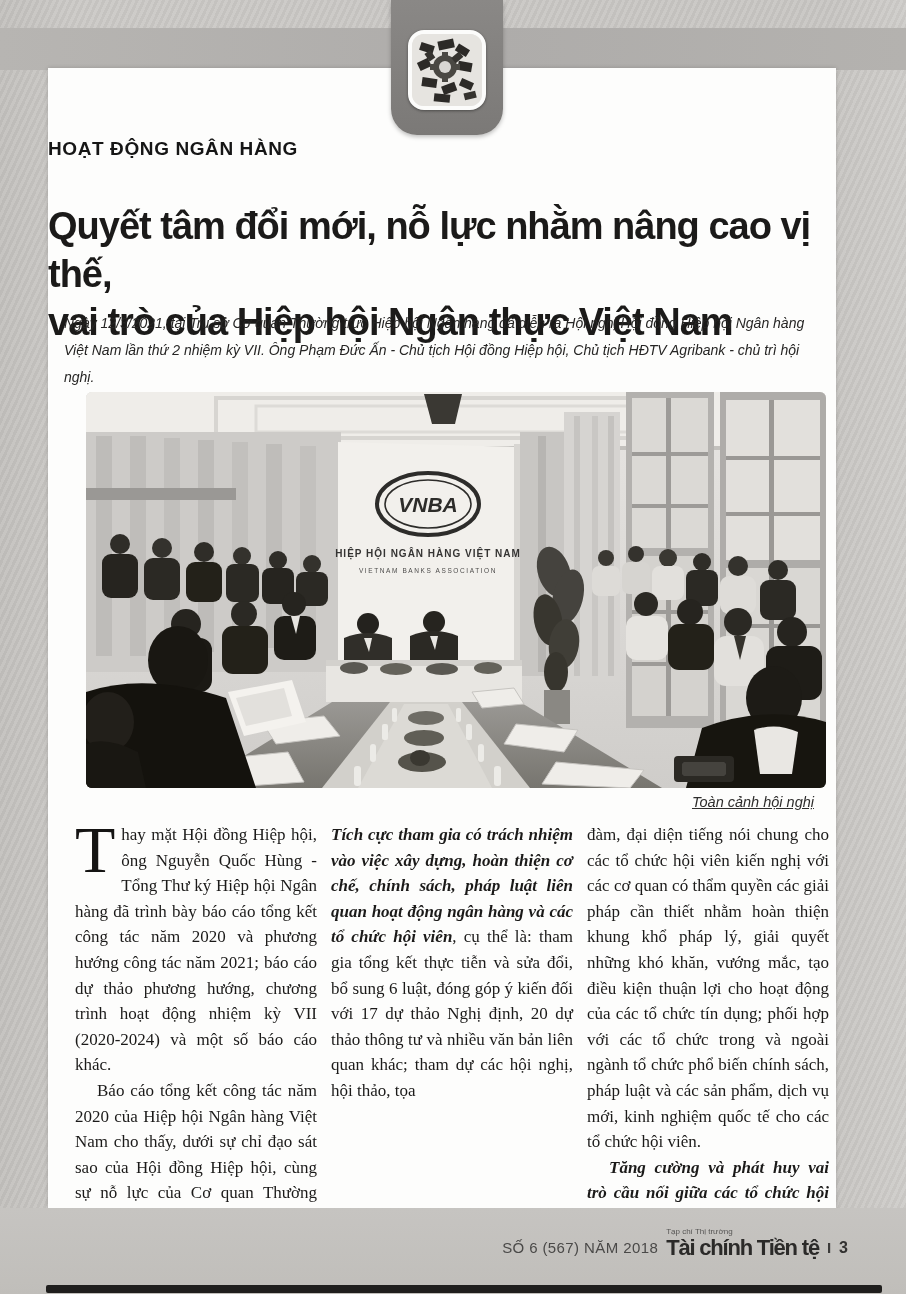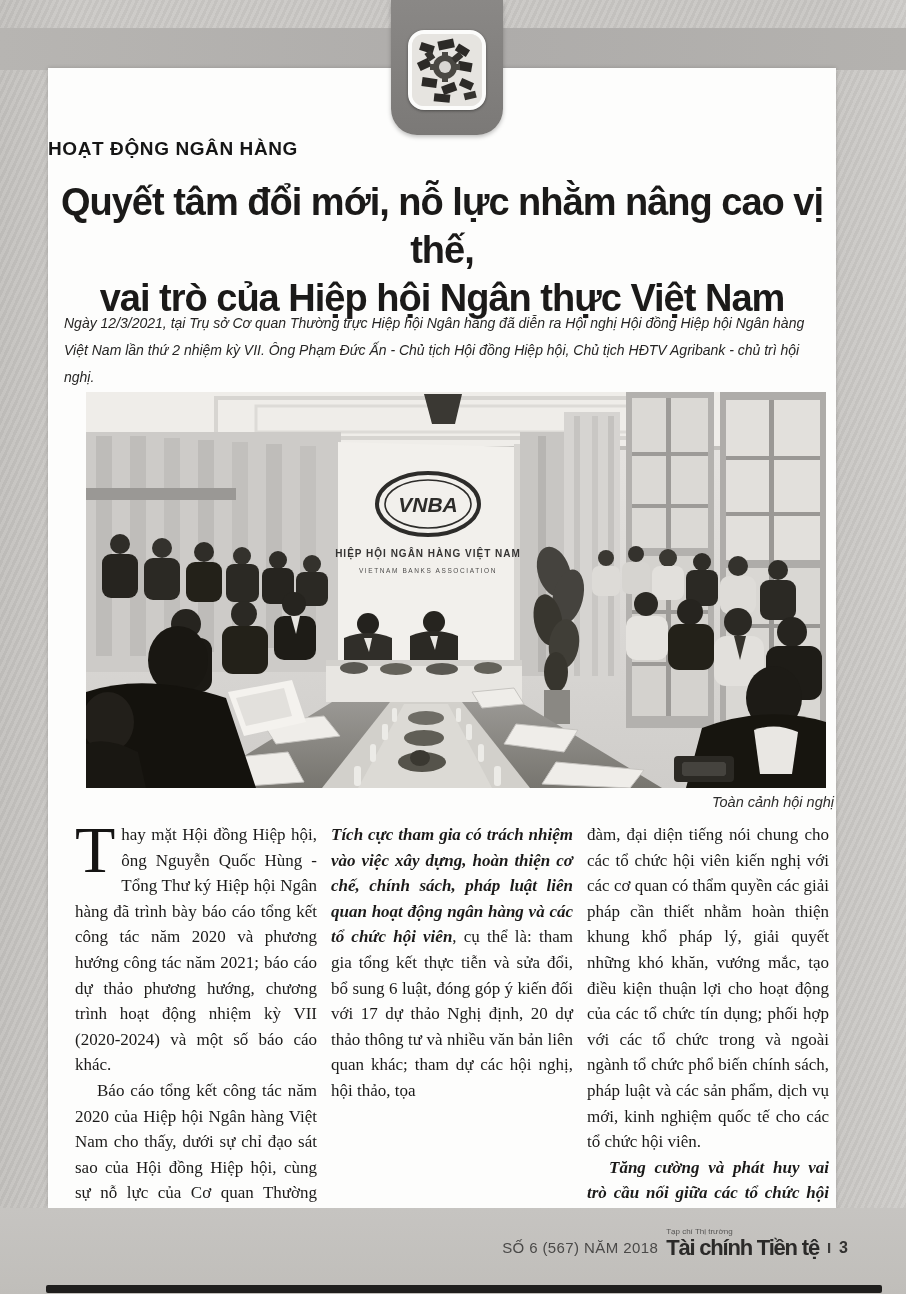--- a/index.html
+++ b/index.html
@@ -48,38 +48,38 @@
     box-shadow:0 1px 3px rgba(0,0,0,.4);
     overflow:hidden;
   }
   .section-label{
     position:absolute; left:48px; top:138px; width:788px;
     text-align:left; font-weight:700; font-size:19px; letter-spacing:.6px;
     color:#161616;
   }
   
   .headline{
-    position:absolute; left:48px; top:178px; width:788px;
-    text-align:center; font-weight:700; color:#1b1a19;
+    position:absolute; left:48px; top:202px; width:788px;
+    font-weight:700; color:#1b1a19;
     font-size:38px; line-height:48px; letter-spacing:-1px;
   }
   
   .lede{
     position:absolute; left:64px; top:310px; width:752px;
     font-style:italic; font-size:14px; line-height:27px; color:#262524;
   }
   
   .photo{
     position:absolute; left:86px; top:392px; width:740px; height:396px;
-    background:#d8d6d3; overflow:hidden;
+    background:#d8d6d3; overflow:hidden;border-radius:6px;
   }
   .photo svg{ display:block; }
   .caption{
-    position:absolute; left:94px; top:794px; width:740px;
-    text-align:right; font-style:italic; font-size:14.5px; color:#2e2d2c;
+    position:absolute; left:74px; top:794px; width:740px;
+    text-align:right; font-style:italic; font-size:14.5px; color:#2e2d2c;text-decoration:underline;
   }
   
   .article{
     position:absolute; left:75px; top:822px; width:755px; height:386px;
     display:flex; gap:14px;
     font-family:"Liberation Serif", serif;
     font-size:17px; line-height:25.6px; color:#1b1a19;
   }
   .col{ width:242px; text-align:justify; }
   .col p + p{ text-indent:22px; }

